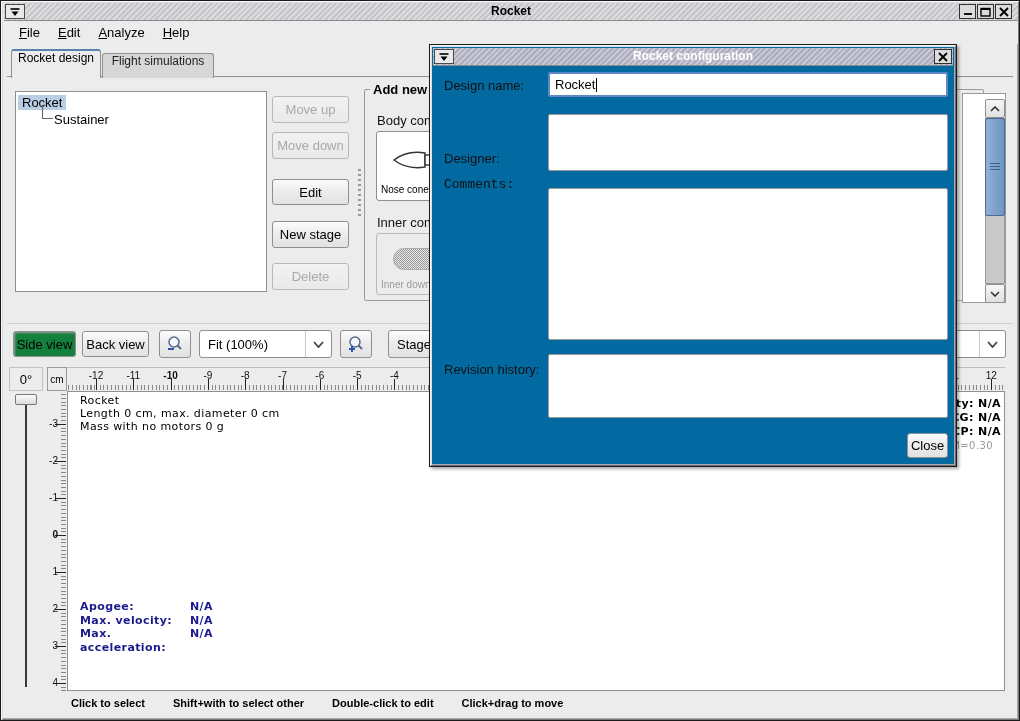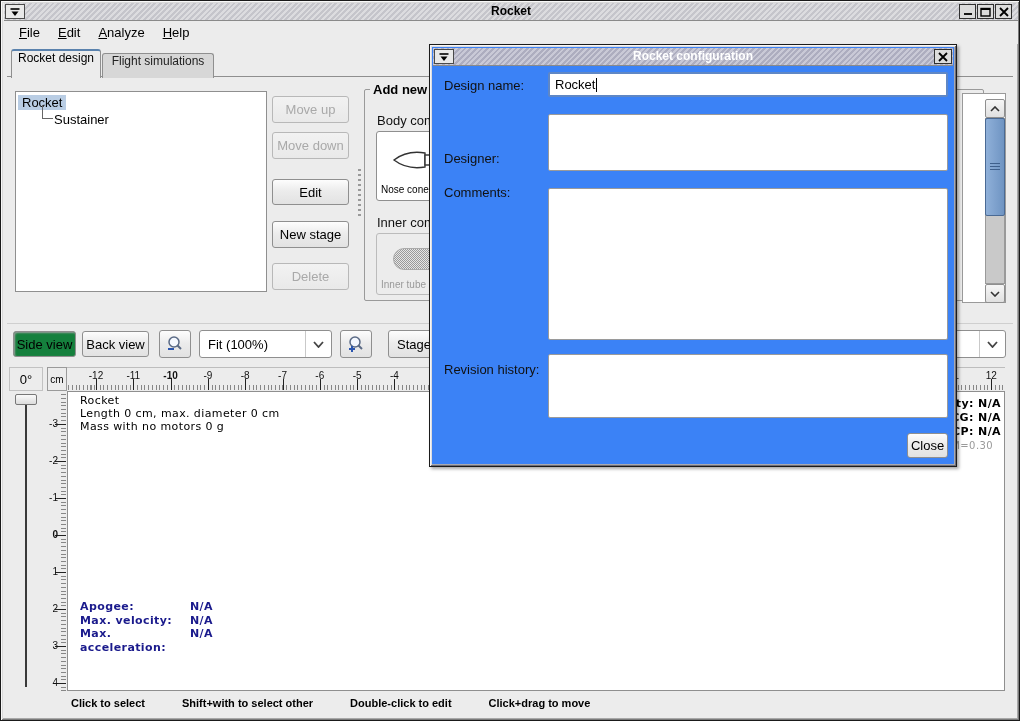--- a/index.html
+++ b/index.html
@@ -88,21 +88,21 @@
 
   
   .sb-btn { background:linear-gradient(#f6f6f6,#e0e0e0); border:1px solid #8f8f8f; border-radius:2px;
             display:flex; align-items:center; justify-content:center; }
   .sb-thumb { background:linear-gradient(90deg,#8fb0d9,#6f94c2); border:1px solid #4a6a94; border-radius:2px; position:relative; }
   .sb-thumb:after { content:""; position:absolute; left:4px; right:4px; top:50%; height:7px; margin-top:-4px;
      background:repeating-linear-gradient(180deg,#3f608c 0 1px,transparent 1px 3px); }
 
   
   #dialog { left:428px; top:43px; width:528px; height:423px;
-    background:#3b82f6; border:1px solid #1b1b1b; z-index:10;
+    background:#0369a1; border:1px solid #1b1b1b; z-index:10;
     box-shadow: inset 1px 1px 0 #f6f6f8, inset -1px -1px 0 #6e6e78, inset 2px 2px 0 #dcdcdf, inset -2px -2px 0 #a9a9af, 2px 2px 3px rgba(0,0,0,.35); }
   .field-input { background:#fff; border:2px solid #5f87c5; border-radius:2px;
     display:flex; align-items:center; font-size:13px; padding-left:5px; }
   .caret { width:1px; height:14px; background:#000; margin-left:1px; }
   .field-area { background:#fff; border:1px solid #9a9a9a; border-radius:2px; }
 
   .dotted-grip { background:repeating-linear-gradient(180deg,#9a9a9a 0 2px,transparent 2px 5px); width:3px; }
 
   .hint { font-size:11px; font-weight:bold; color:#000; }
   svg { display:block; }
@@ -189,21 +189,21 @@
     <svg class="abs" style="left:14px; top:16px;" width="52" height="24" viewBox="0 0 52 24">
       <path d="M3 12 Q16 2 34 5 L34 19 Q16 22 3 12 Z" fill="#fff" stroke="#333" stroke-width="1.4"></path>
       <rect x="34" y="7" width="8" height="10" fill="#fff" stroke="#333" stroke-width="1.4"></rect>
     </svg>
     <div class="abs" style="left:0; right:0; bottom:5px; text-align:left; padding-left:4px; font-size:10px; color:#000;">Nose cone</div>
   </div>
 
   <div class="abs label13" style="left:376px; top:214px;">Inner com</div>
   <div class="abs" style="left:375px; top:232px; width:118px; height:62px; background:#ececec; border:1px solid #bbb; border-radius:3px;">
     <div class="abs" style="left:16px; top:14px; width:80px; height:22px; border-radius:11px; border:1px solid #aaa; background:repeating-conic-gradient(#9a9a9a 0% 25%, #e6e6e6 0% 50%) 0 0 / 2px 2px;"></div>
-    <div class="abs" style="left:4px; bottom:4px; font-size:10px; color:#9a9a9a;">Inner tube</div>
+    <div class="abs" style="left:4px; bottom:4px; font-size:10px; color:#9a9a9a;">Inner down</div>
   </div>
 
   <div class="abs" style="left:961px; top:92px; width:44px; height:210px; background:#fff; border:1px solid #9a9a9a;"></div>
   <div class="abs sb-btn" style="left:984px; top:98px; width:20px; height:19px;">
     <svg width="10" height="6" viewBox="0 0 10 6">
         <path d="M1 5 L5 1 L9 5" fill="none" stroke="#333" stroke-width="1.6"></path>
       </svg>
   </div>
   <div class="abs" style="left:984px; top:117px; width:20px; height:166px; background:#c9c9c9; border:1px solid #9a9a9a;"></div>
   <div class="abs sb-thumb" style="left:984px; top:117px; width:20px; height:98px;"></div>
@@ -346,21 +346,21 @@
         </div>
       </div>
     <div class="abs mono-ish" id="right-status" style="right:3px; top:5px; text-align:right; font-size:11px; font-weight:bold; color:#000; line-height:14px;">
         <div>ity: N/A</div>
         <div>CG: N/A</div>
         <div>CP: N/A</div>
       </div>
     <div class="abs mono-ish" style="right:11px; top:48px; font-size:10px; color:#9a9a9a;">M=0.30</div>
   </div>
 
-  <div class="abs" id="statusbar" style="left:70px; top:696px; display:flex; gap:37px;">
+  <div class="abs" id="statusbar" style="left:70px; top:696px; display:flex; gap:28px;">
       <div class="hint">Click to select</div>
       <div class="hint">Shift+with to select other</div>
       <div class="hint">Double-click to edit</div>
       <div class="hint">Click+drag to move</div>
     </div>
 
   <div class="abs" id="dialog">
     <div class="abs titlebar active" style="left:3px; top:3px; right:3px; height:18px;">
       <div class="abs sysicon" style="left:1px; top:1px; width:20px; height:15px;">
         <svg width="12" height="10" viewBox="0 0 12 10">
@@ -378,21 +378,21 @@
 
     <div class="abs label13" style="left:14px; top:33px;">Design name:</div>
     <div class="abs field-input" style="left:118px; top:27px; width:400px; height:25px;">
       <span>Rocket</span>
       <span class="caret"></span>
     </div>
 
     <div class="abs label13" style="left:14px; top:74px;margin-top:32px;">Designer:</div>
     <div class="abs field-area" style="left:118px; top:69px; width:400px; height:57px;"></div>
 
-    <div class="abs label13" style="left:14px; top:140px;">Comments:</div>
+    <div class="abs label13" style="left:14px; top:132px;font-family:Liberation Mono, monospace;">Comments:</div>
     <div class="abs field-area" style="left:118px; top:143px; width:400px; height:152px;"></div>
 
     <div class="abs label13" style="left:14px; top:317px;">Revision history:</div>
     <div class="abs field-area" style="left:118px; top:309px; width:400px; height:64px;"></div>
 
     <div class="abs btn" style="left:477px; top:388px; width:41px; height:25px;">
       <span>Close</span>
     </div>
   </div>
 

